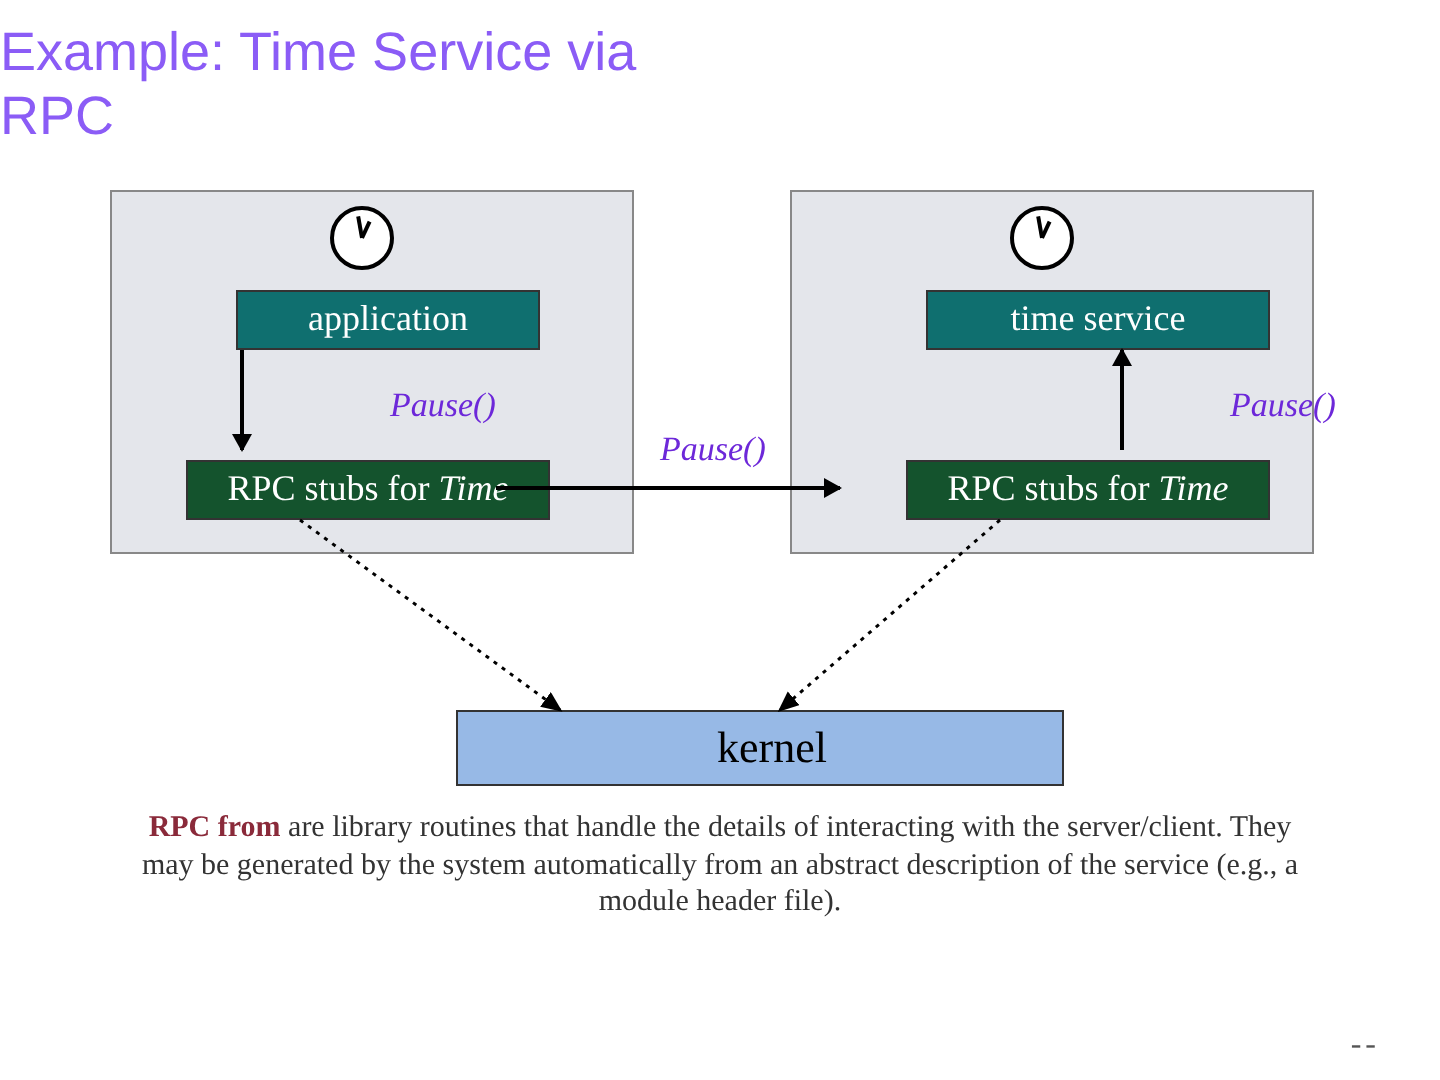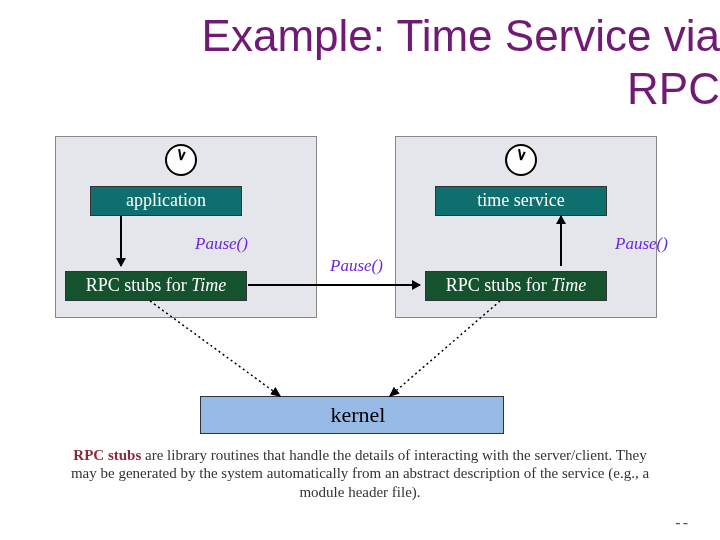--- a/index.html
+++ b/index.html
@@ -6,24 +6,24 @@
     margin: 0;
     padding: 0;
     width: 720px;
     height: 540px;
     background: #fff;
     font-family: Arial, Helvetica, sans-serif;
     position: relative;
     overflow: hidden;
   }
   .title {
-    color: #701a75;
-    font-size: 44px;
+    color: #8b5cf6;
+    font-size: 27px;
     font-weight: normal;
-    text-align: right;
+    text-align: left;
     padding-top: 10px;
     line-height: 1.2;
   }
   .diagram {
     position: relative;
     width: 720px;
     height: 430px;
   }
   .panel {
     position: absolute;
@@ -69,20 +69,21 @@
   .box {
     position: absolute;
     color: #fff;
     font-family: "Times New Roman", serif;
     font-size: 18px;
     text-align: center;
     border: 1px solid #333;
     display: flex;
     align-items: center;
     justify-content: center;
+    margin-left: 28px;
   }
   .box-teal { background: #0f6f6f; }
   .box-maroon { background: #14532d; }
   .box-blue { background: #97b9e6; color: #000; font-size: 22px; }
 
   .app   { left: 90px;  top: 70px;  width: 150px; height: 28px; }
   .time  { left: 435px; top: 70px;  width: 170px; height: 28px; }
   .stub1 { left: 65px;  top: 155px; width: 180px; height: 28px; }
   .stub2 { left: 425px; top: 155px; width: 180px; height: 28px; }
   .kernel{ left: 200px; top: 280px; width: 290px; height: 36px; padding-left: 12px; }
@@ -225,17 +226,17 @@
     <defs>
       <marker id="arrh" markerWidth="8" markerHeight="8" refX="6" refY="3" orient="auto">
         <path d="M0,0 L7,3 L0,6 Z" fill="#000"></path>
       </marker>
     </defs>
     <line x1="150" y1="185" x2="280" y2="280" stroke="#000" stroke-width="1.5" stroke-dasharray="2,3" marker-end="url(#arrh)"></line>
     <line x1="500" y1="185" x2="390" y2="280" stroke="#000" stroke-width="1.5" stroke-dasharray="2,3" marker-end="url(#arrh)"></line>
   </svg>
 
   <div class="caption">
-    <span class="lead">RPC stubs</span><span> are library routines that handle the details of interacting with the server/client.  They may be generated by the system automatically from an abstract description of the service (e.g., a module header file).</span>
+    <span class="lead">RPC from</span><span> are library routines that handle the details of interacting with the server/client.  They may be generated by the system automatically from an abstract description of the service (e.g., a module header file).</span>
   </div>
 </div>
 
 <div class="pagemark">--</div>
 
 </body></html>

